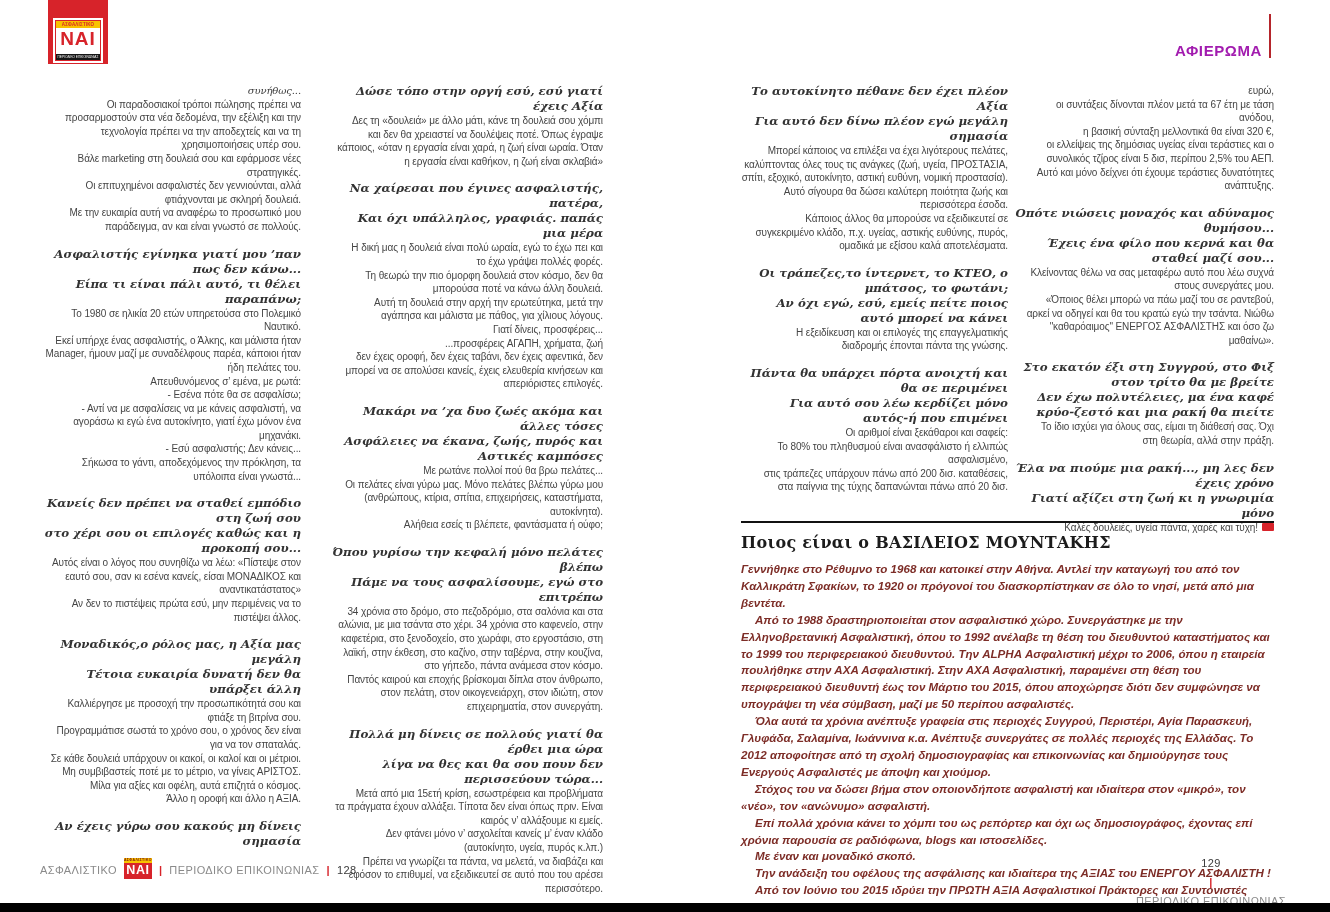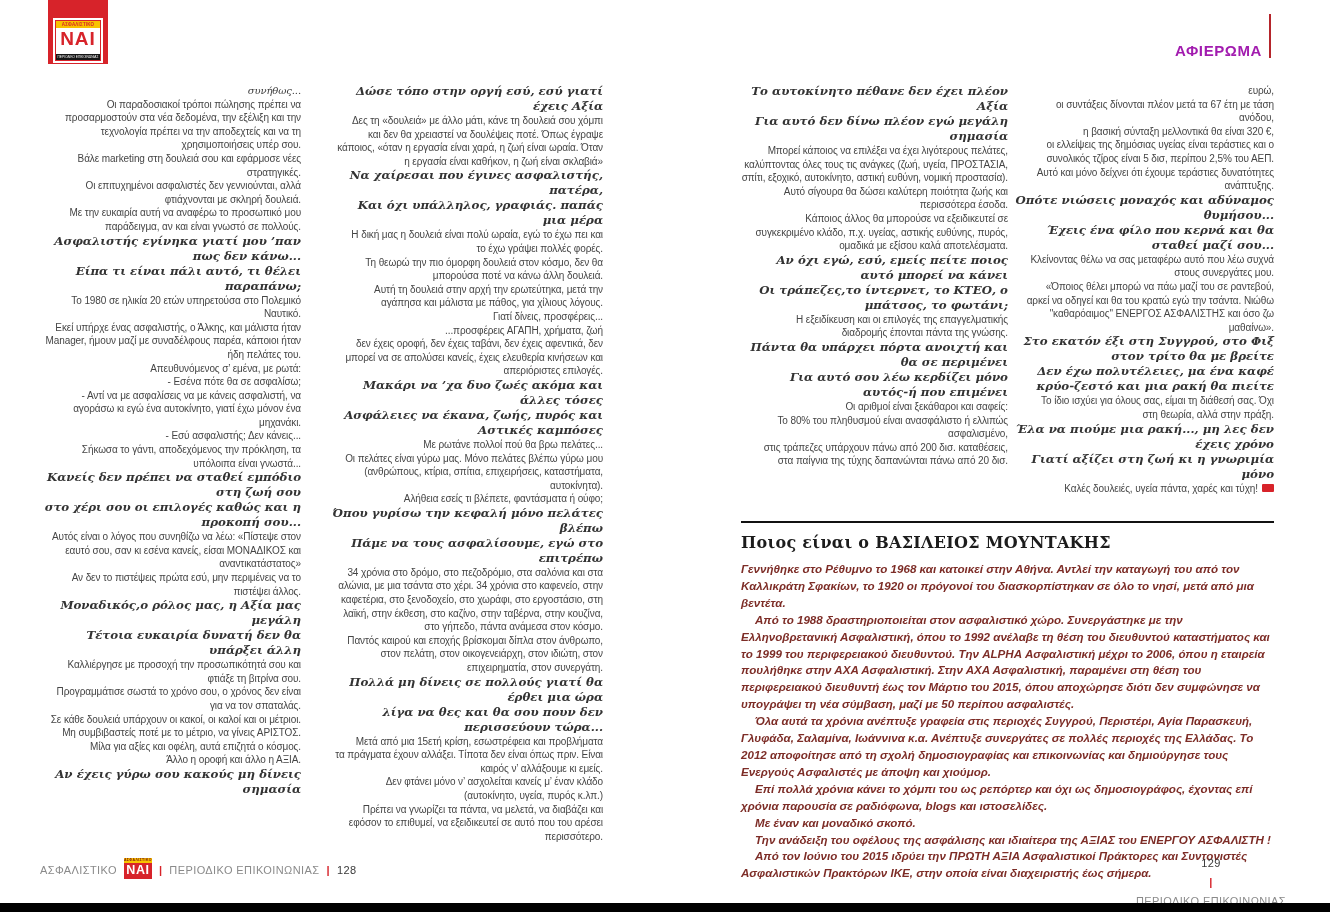--- a/index.html
+++ b/index.html
@@ -25,21 +25,21 @@
   .section-rule{position:absolute;top:14px;right:59px;width:2px;height:44px;background:#b5252b;}
 
   
   .col{position:absolute;top:84px;font-size:10px;line-height:13.6px;color:var(--body_text);letter-spacing:-.1px;text-align:right;}
   .col1{left:37px;width:264px;}
   .col2{left:331px;width:272px;}
   .col3{left:741px;width:267px;}
   .col4{left:1012px;width:262px;}
   .para{text-indent:13px;}
   .lead{font-family:"DejaVu Serif",serif;font-style:italic;text-indent:13px;color:#3c3c3c;}
-  .h{font-family:"DejaVu Serif",serif;font-style:italic;font-weight:bold;
+  .h{margin-top:13px;font-family:"DejaVu Serif",serif;font-style:italic;font-weight:bold;
      font-size:11.8px;color:var(--heading_text);letter-spacing:0;}
   .h .hline{padding-left:17px;text-indent:-17px;line-height:15px;}
   .col > .h:first-child{margin-top:0;}
   .endmark{display:inline-block;width:12px;height:8px;background:var(--brand_red);margin-left:4px;border-radius:1px;vertical-align:baseline;}
 
   
   .bio{position:absolute;left:741px;top:521px;width:533px;}
   .bio-rule{height:2px;background:#111;margin-bottom:10px;}
   .bio-title{margin:0 0 9px 0;font-family:"DejaVu Serif",serif;font-weight:bold;font-size:16px;
     letter-spacing:.3px;color:#1c1c1c;}
@@ -152,22 +152,22 @@
       <div class="para">Πρέπει να γνωρίζει τα πάντα, να μελετά, να διαβάζει και εφόσον το επιθυμεί, να εξειδικευτεί σε αυτό που του αρέσει περισσότερο.</div>
     </div>
   <div class="col col3">
       <div class="h">
         <div class="hline">Το αυτοκίνητο πέθανε δεν έχει πλέον Αξία</div>
         <div class="hline">Για αυτό δεν δίνω πλέον εγώ μεγάλη σημασία</div>
       </div>
       <div class="para">Μπορεί κάποιος να επιλέξει να έχει λιγότερους πελάτες, καλύπτοντας όλες τους τις ανάγκες (ζωή, υγεία, ΠΡΟΣΤΑΣΙΑ, σπίτι, εξοχικό, αυτοκίνητο, αστική ευθύνη, νομική προστασία). Αυτό σίγουρα θα δώσει καλύτερη ποιότητα ζωής και περισσότερα έσοδα.</div>
       <div class="para">Κάποιος άλλος θα μπορούσε να εξειδικευτεί σε συγκεκριμένο κλάδο, π.χ. υγείας, αστικής ευθύνης, πυρός, ομαδικά με εξίσου καλά αποτελέσματα.</div>
       <div class="h">
+        <div class="hline">Οι τράπεζες,το ίντερνετ, το ΚΤΕΟ, ο μπάτσος, το φωτάνι;</div>
         <div class="hline">Αν όχι εγώ, εσύ, εμείς πείτε ποιος αυτό μπορεί να κάνει</div>
-        <div class="hline">Οι τράπεζες,το ίντερνετ, το ΚΤΕΟ, ο μπάτσος, το φωτάνι;</div>
       </div>
       <div class="para">Η εξειδίκευση και οι επιλογές της επαγγελματικής διαδρομής έπονται πάντα της γνώσης.</div>
       <div class="h">
         <div class="hline">Πάντα θα υπάρχει πόρτα ανοιχτή και θα σε περιμένει</div>
         <div class="hline">Για αυτό σου λέω κερδίζει μόνο αυτός-ή που επιμένει</div>
       </div>
       <div class="para">Οι αριθμοί είναι ξεκάθαροι και σαφείς:</div>
       <div class="para">Το 80% του πληθυσμού είναι ανασφάλιστο ή ελλιπώς ασφαλισμένο,</div>
       <div class="para">στις τράπεζες υπάρχουν πάνω από 200 δισ. καταθέσεις,</div>
       <div class="para">στα παίγνια της τύχης δαπανώνται πάνω από 20 δισ.</div>
@@ -196,20 +196,21 @@
       <div class="para">Καλές δουλειές, υγεία πάντα, χαρές και τύχη!<span class="endmark"></span></div>
     </div>
 
   <div class="bio">
     <div class="bio-rule"></div>
     <h2 class="bio-title">Ποιος είναι ο ΒΑΣΙΛΕΙΟΣ ΜΟΥΝΤΑΚΗΣ</h2>
     <div class="bio-body">
         <div class="para">Γεννήθηκε στο Ρέθυμνο το 1968 και κατοικεί στην Αθήνα. Αντλεί την καταγωγή του από τον Καλλικράτη Σφακίων, το 1920 οι πρόγονοί του διασκορπίστηκαν σε όλο το νησί, μετά από μια βεντέτα.</div>
         <div class="para">Από το 1988 δραστηριοποιείται στον ασφαλιστικό χώρο. Συνεργάστηκε με την Ελληνοβρετανική Ασφαλιστική, όπου το 1992 ανέλαβε τη θέση του διευθυντού καταστήματος και το 1999 του περιφερειακού διευθυντού. Την ALPHA Ασφαλιστική μέχρι το 2006, όπου η εταιρεία πουλήθηκε στην ΑΧΑ Ασφαλιστική. Στην ΑΧΑ Ασφαλιστική, παραμένει στη θέση του περιφερειακού διευθυντή έως τον Μάρτιο του 2015, όπου αποχώρησε διότι δεν συμφώνησε να υπογράψει τη νέα σύμβαση, μαζί με 50 περίπου ασφαλιστές.</div>
         <div class="para">Όλα αυτά τα χρόνια ανέπτυξε γραφεία στις περιοχές Συγγρού, Περιστέρι, Αγία Παρασκευή, Γλυφάδα, Σαλαμίνα, Ιωάννινα κ.α. Ανέπτυξε συνεργάτες σε πολλές περιοχές της Ελλάδας. Το 2012 αποφοίτησε από τη σχολή δημοσιογραφίας και επικοινωνίας και δημιούργησε τους Ενεργούς Ασφαλιστές με άποψη και χιούμορ.</div>
+        <div class="para">Στόχος του να δώσει βήμα στον οποιονδήποτε ασφαλιστή και ιδιαίτερα στον «μικρό», τον «νέο», τον «ανώνυμο» ασφαλιστή.</div>
         <div class="para">Επί πολλά χρόνια κάνει το χόμπι του ως ρεπόρτερ και όχι ως δημοσιογράφος, έχοντας επί χρόνια παρουσία σε ραδιόφωνα, blogs και ιστοσελίδες.</div>
         <div class="para">Με έναν και μοναδικό σκοπό.</div>
         <div class="para">Την ανάδειξη του οφέλους της ασφάλισης και ιδιαίτερα της ΑΞΙΑΣ του ΕΝΕΡΓΟΥ ΑΣΦΑΛΙΣΤΗ !</div>
         <div class="para">Από τον Ιούνιο του 2015 ιδρύει την ΠΡΩΤΗ ΑΞΙΑ Ασφαλιστικοί Πράκτορες και Συντονιστές Ασφαλιστικών Πρακτόρων ΙΚΕ, στην οποία είναι διαχειριστής έως σήμερα.</div>
       </div>
   </div>
 
   <div class="footer footer-left">
     <span class="f-brand">ΑΣΦΑΛΙΣΤΙΚΟ</span>
     <span class="mini-logo">

